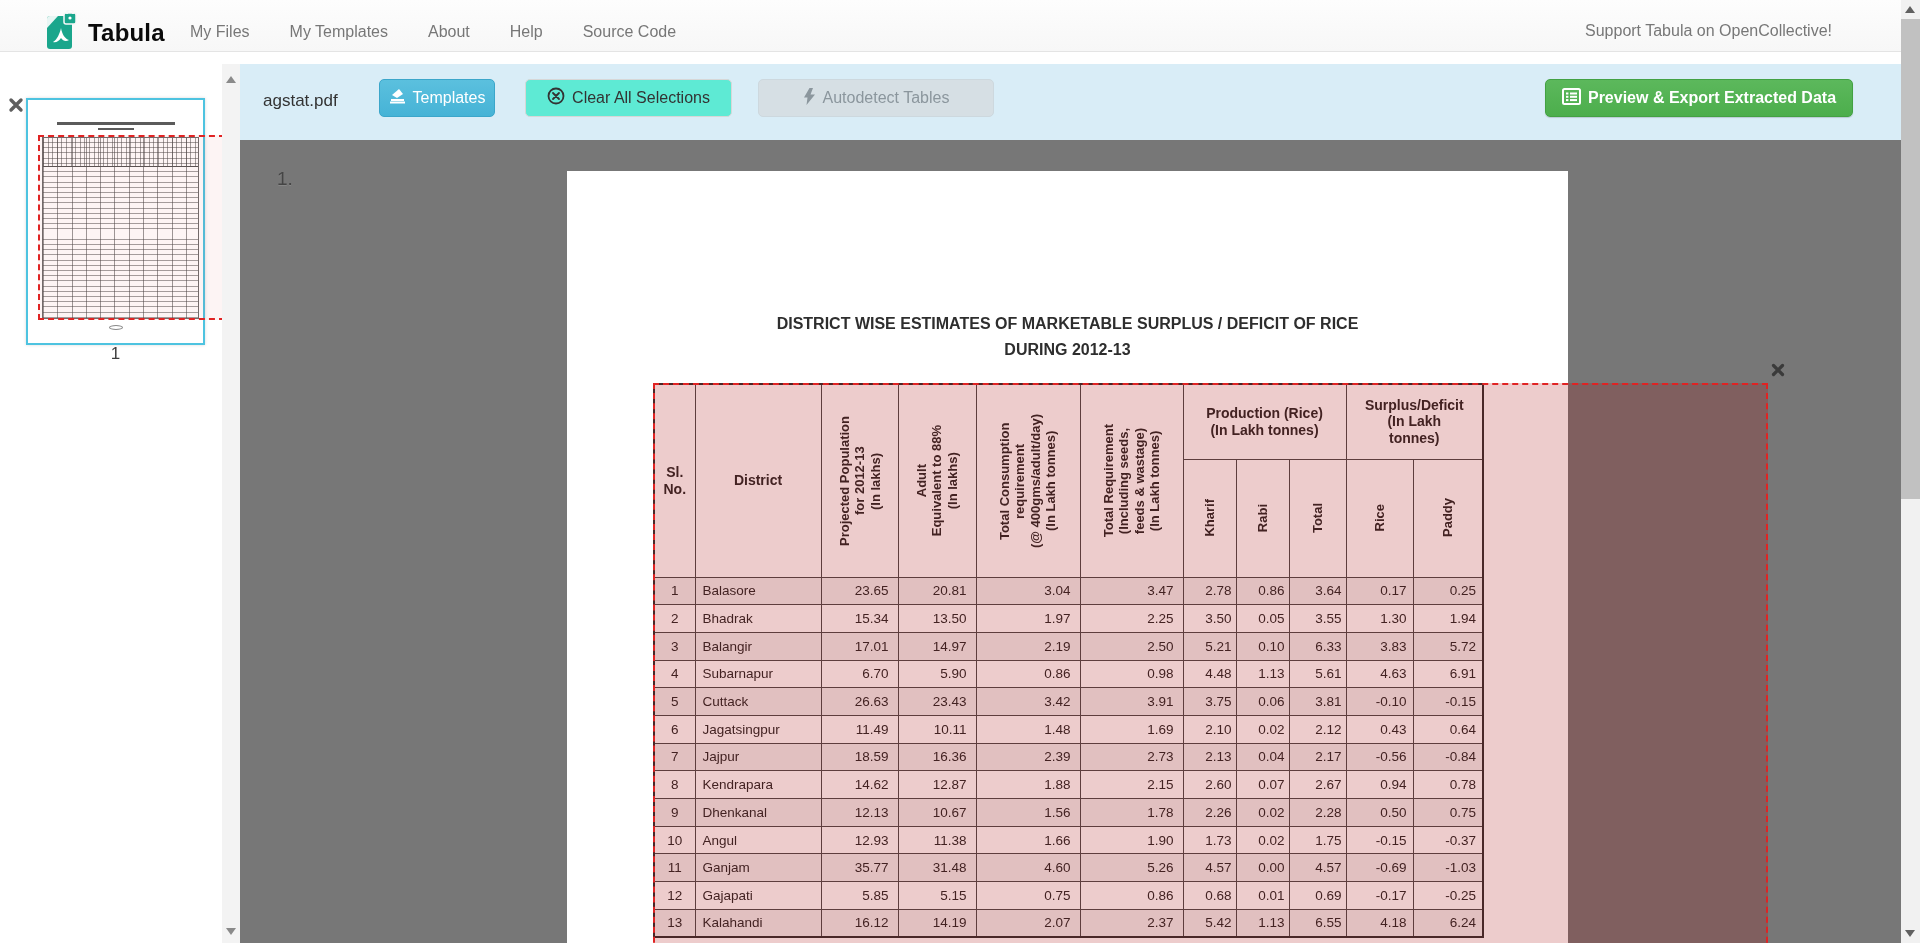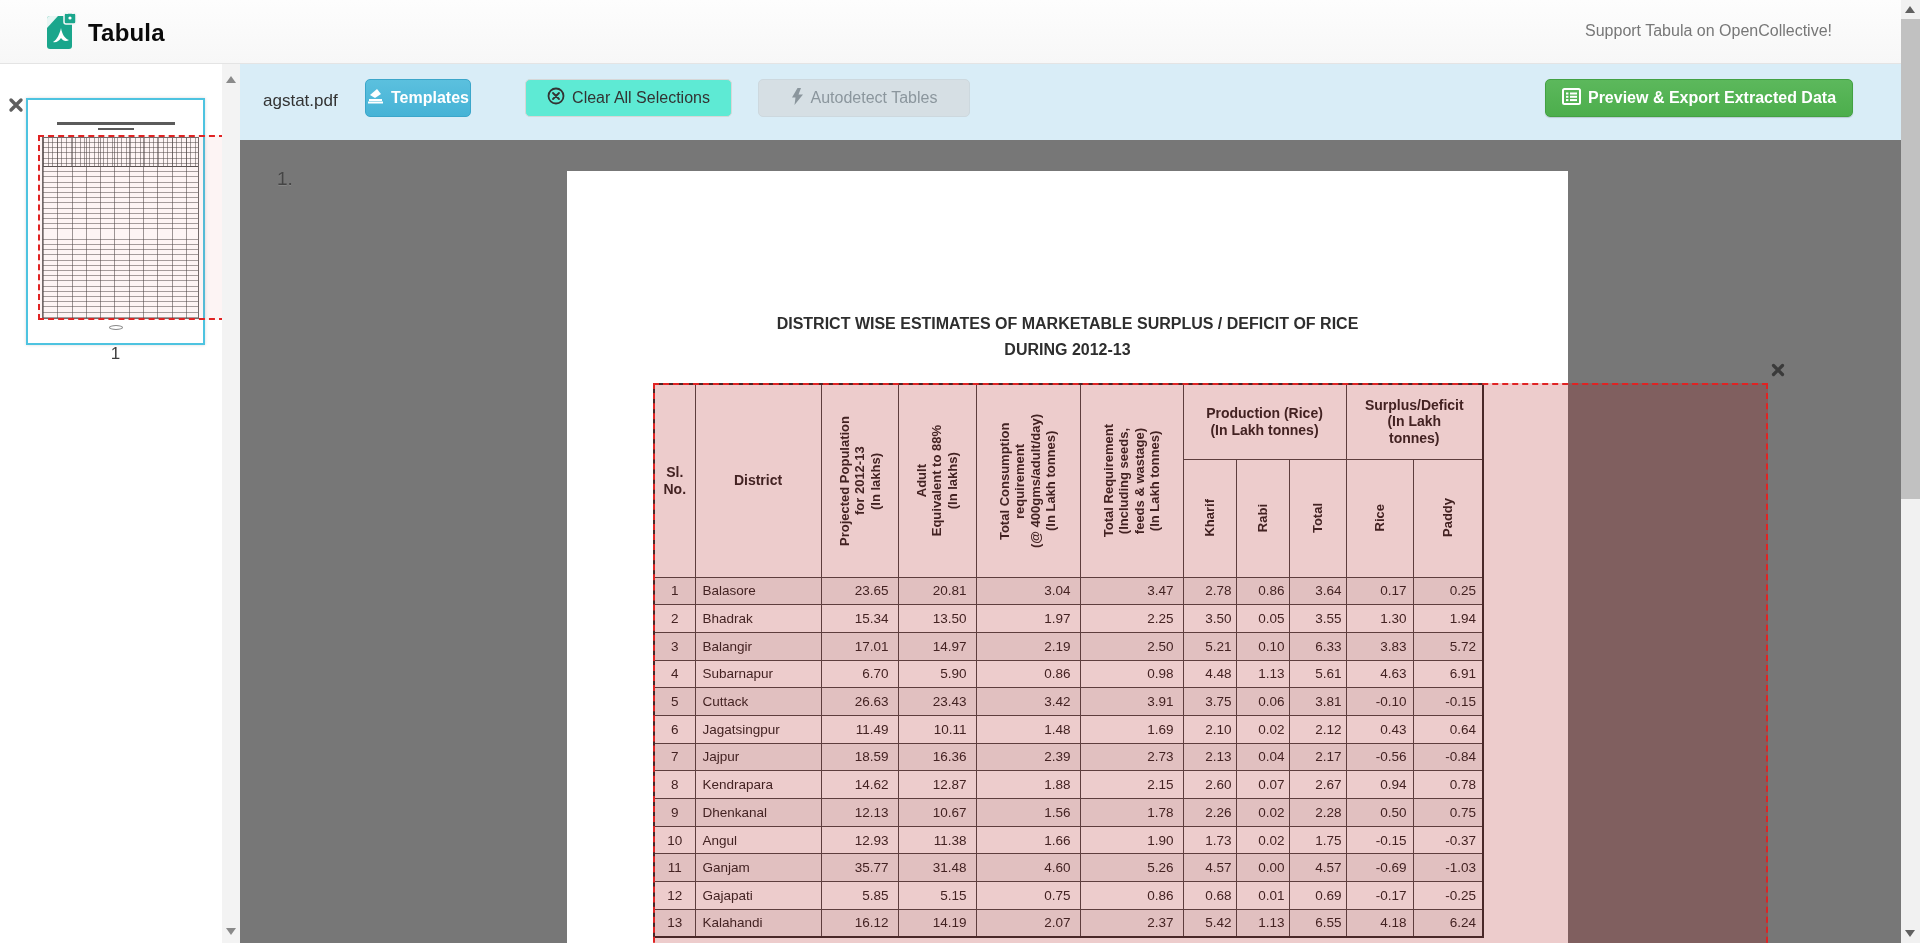--- a/index.html
+++ b/index.html
@@ -1,33 +1,33 @@
 <!DOCTYPE html>
 <html><head>
 <meta charset="utf-8">
 <style>
   * { margin:0; padding:0; box-sizing:border-box; }
   html,body { width:1920px; height:943px; overflow:hidden; font-family:"Liberation Sans", sans-serif; background:#fff; }
   .app { position:relative; width:1920px; height:943px; overflow:hidden; }
 
   
-  .navbar { position:absolute; left:0; top:0; width:1920px; height:64px; background:linear-gradient(#fdfdfd,#f7f7f7); border-bottom:1px solid #e4e4e4; z-index:20; }
+  .navbar { position:absolute; left:0; top:0; width:1920px; height:52px; background:linear-gradient(#fdfdfd,#f7f7f7); border-bottom:1px solid #e4e4e4; z-index:20; }
   .brand { position:absolute; left:44px; top:10px; display:flex; align-items:center; gap:10px; cursor:pointer; }
   .brand-title { font-size:24px; font-weight:700; color:#0a0a0a; letter-spacing:.2px; }
   .nav-links { position:absolute; left:190px; top:0; height:64px; display:flex; align-items:center; gap:40px; }
   .nav-link { font-size:16px; color:#777; cursor:pointer; white-space:nowrap; }
   .support-link { position:absolute; right:88px; top:22px; font-size:16px; color:#777; cursor:pointer; }
 
   
   .toolbar { position:absolute; left:240px; top:64px; width:1661px; height:76px; background:#d9edf7; z-index:15; }
   .filename { position:absolute; left:23px; top:27px; font-size:17px; color:#333; }
   .btn { position:absolute; top:15px; height:38px; border-radius:5px; display:flex; align-items:center; justify-content:center; gap:7px; font-size:16px; cursor:pointer; border:1px solid transparent; }
-  .btn-templates { left:125px; width:106px; background:linear-gradient(#5bc0de,#46b3d6); border-color:#3ba6ca; color:#fff; font-weight:700; }
+  .btn-templates { left:139px; width:116px; background:linear-gradient(#5bc0de,#46b3d6); border-color:#3ba6ca; color:#fff; font-weight:400; }
   .btn-clear { left:285px; width:207px; background:#5eead4; border-color:#d7d7d7; color:#333; }
-  .btn-autodetect { left:518px; width:212px; background:#d6dfe4; border-color:#cdd8de; color:#8b969d; cursor:default; }
+  .btn-autodetect { left:518px; width:236px; background:#d6dfe4; border-color:#cdd8de; color:#8b969d; cursor:default; }
   .btn-export { right:48px; width:308px; background:linear-gradient(#5cb85c,#4cae4c); border-color:#43a143; color:#fff; font-weight:700; box-shadow:0 1px 1px rgba(0,0,0,.15);margin-left:16px; }
 
   
   .sidebar { position:absolute; left:0; top:64px; width:222px; height:879px; background:#fff; z-index:10; }
   .thumb-delete { position:absolute; left:8px; top:33px; width:16px; height:16px; cursor:pointer; }
   .thumb-box { position:absolute; left:26px; top:34px; width:179px; height:247px; background:#fff; border:2px solid #4ec3e0; box-shadow:0 0 3px rgba(0,0,0,.15); cursor:pointer; }
   .thumb-title-line1 { position:absolute; left:29px; top:22px; width:118px; height:2.5px; background:#5b5b5b; }
   .thumb-title-line2 { position:absolute; left:70px; top:27.5px; width:36px; height:2.5px; background:#5b5b5b; }
   .thumb-table { position:absolute; left:14px; top:37px; width:157px; height:182px; border:1px solid #6d6d6d;
     background:
@@ -96,20 +96,27 @@
           <rect x="3" y="6" width="25" height="33" rx="3" fill="#1aa68c"></rect>
           <path d="M3 9 a3 3 0 0 1 3-3 h8 L3 18 Z" fill="#ffffff" opacity="0.9"></path>
           <path d="M9 32 c4-2 7-9 8-14 c1 6 4 11 8 12 c-3 2-6 1-8-2 c-2 3-5 5-8 4 Z" fill="#ffffff"></path>
           <rect x="20" y="3" width="12" height="11" rx="2" fill="#1aa68c" stroke="#f7f7f7" stroke-width="1.5"></rect>
           <path d="M23 4 v-1.5 a3 3 0 0 1 6 0 V4" fill="none" stroke="#f7f7f7" stroke-width="1.8"></path>
           <circle cx="26" cy="8" r="1.6" fill="#ffffff"></circle>
         </svg>
       </span>
       <span class="brand-title">Tabula</span>
     </div>
+    <nav class="nav-links">
+      <span class="nav-link">My Files</span>
+      <span class="nav-link">My Templates</span>
+      <span class="nav-link">About</span>
+      <span class="nav-link">Help</span>
+      <span class="nav-link">Source Code</span>
+    </nav>
     <span class="support-link">Support Tabula on OpenCollective!</span>
   </header>
 
   <div class="toolbar">
     <span class="filename">agstat.pdf</span>
 
     <button class="btn btn-templates">
       <span>
         <svg width="17" height="17" viewBox="0 0 17 17">
           <path d="M3 7 L10 1 L14 6 L8 10 Z" fill="#ffffff"></path>

